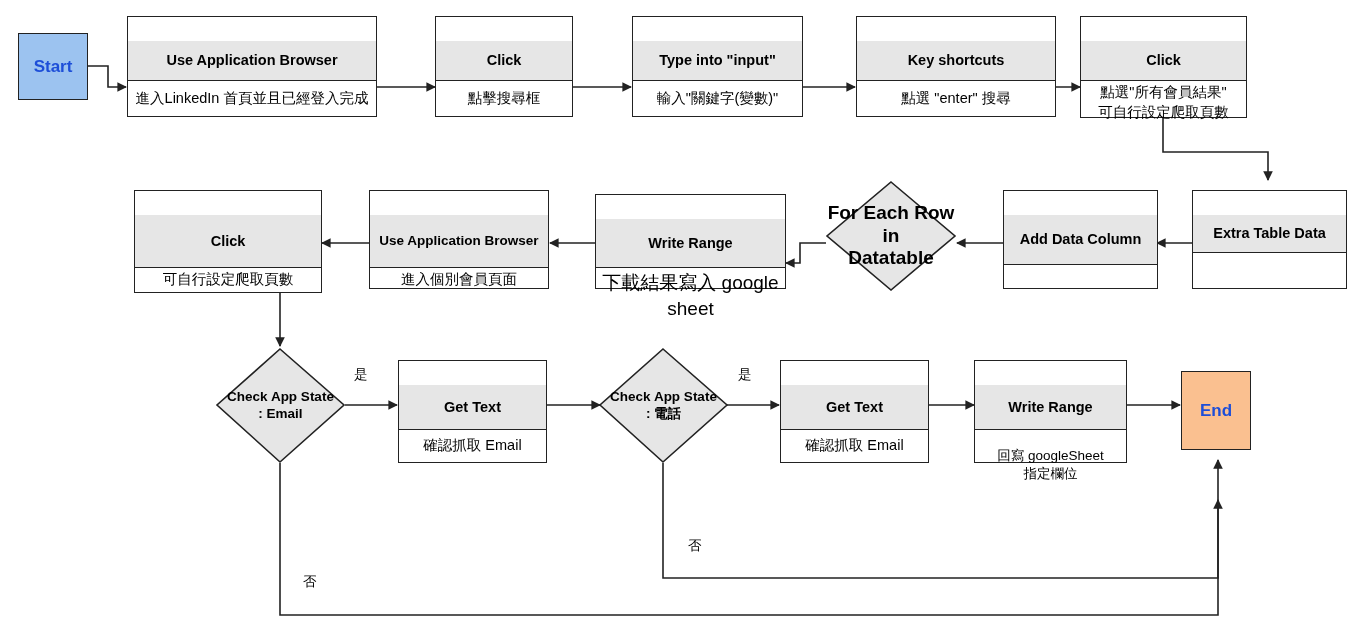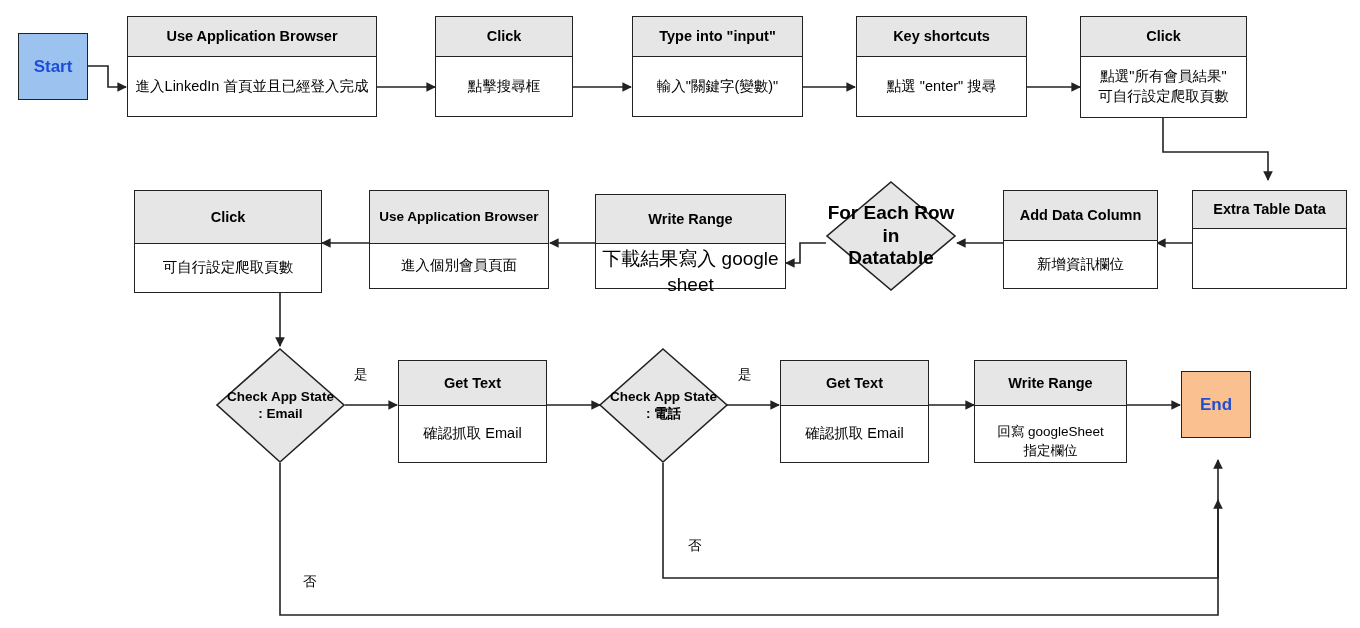--- a/index.html
+++ b/index.html
@@ -42,20 +42,21 @@
     border-bottom: 1.6px solid #222222;
     font-weight: bold;
     font-size: 14.5px;
     color: #000000;
     display: flex;
     align-items: center;
     justify-content: center;
     text-align: center;
     line-height: 1.15;
     flex: 0 0 auto;
+    margin-top: 24px;
   }
   .node .body {
     box-sizing: border-box;
     flex: 1 1 auto;
     display: flex;
     align-items: center;
     justify-content: center;
     text-align: center;
     font-size: 14.5px;
     color: #000000;
@@ -155,57 +156,56 @@
       <path d="M 663 463 L 663 578 L 1218 578 L 1218 460"></path>
       
       <path d="M 280 463 L 280 615 L 1218 615 L 1218 500"></path>
     </g>
   </svg>
 
   <div class="terminal" style="left:18px; top:33px; width:70px; height:67px; background:#9cc3f0;">
     <span>Start</span>
   </div>
 
-  <div class="terminal" style="left:1181px; top:371px; width:70px; height:67px; background:#fac090;">
+  <div class="terminal" style="left:1181px; top:371px; width:70px; height:79px; background:#fac090;">
     <span>End</span>
   </div>
 
   <div class="node" style="left:127px; top:16px; width:250px; height:101px;">
     <div class="head" style="height:40px;">Use Application Browser</div>
     <div class="body">進入LinkedIn 首頁並且已經登入完成</div>
   </div>
 
   <div class="node" style="left:435px; top:16px; width:138px; height:101px;">
     <div class="head" style="height:40px;">Click</div>
     <div class="body">點擊搜尋框</div>
   </div>
 
   <div class="node" style="left:632px; top:16px; width:171px; height:101px;">
     <div class="head" style="height:40px;">Type into "input"</div>
     <div class="body">輸入"關鍵字(變數)"</div>
   </div>
 
-  <div class="node" style="left:856px; top:16px; width:171px; height:101px;">
+  <div class="node" style="left:856px; top:16px; width:200px; height:101px;">
     <div class="head" style="height:40px;">Key shortcuts</div>
     <div class="body">點選 "enter" 搜尋</div>
   </div>
 
   <div class="node" style="left:1080px; top:16px; width:167px; height:102px;">
     <div class="head" style="height:40px;">Click</div>
     <div class="body">點選"所有會員結果"
 可自行設定爬取頁數</div>
   </div>
 
   <div class="node" style="left:1192px; top:190px; width:155px; height:99px;">
     <div class="head" style="height:38px;">Extra Table Data</div>
   </div>
 
   <div class="node" style="left:1003px; top:190px; width:155px; height:99px;">
     <div class="head" style="height:50px;">Add Data Column</div>
-    <div class="body">新增資訊欄位</div>
   </div>
 
   <div class="node" style="left:595px; top:194px; width:191px; height:95px;">
     <div class="head" style="height:49px;">Write Range</div>
     <div class="body" style="font-size:19px;">下載結果寫入 google sheet</div>
   </div>
 
   <div class="node" style="left:369px; top:190px; width:180px; height:99px;">
     <div class="head" style="height:53px; font-size:13.5px;">Use Application Browser</div>
     <div class="body">進入個別會員頁面</div>

